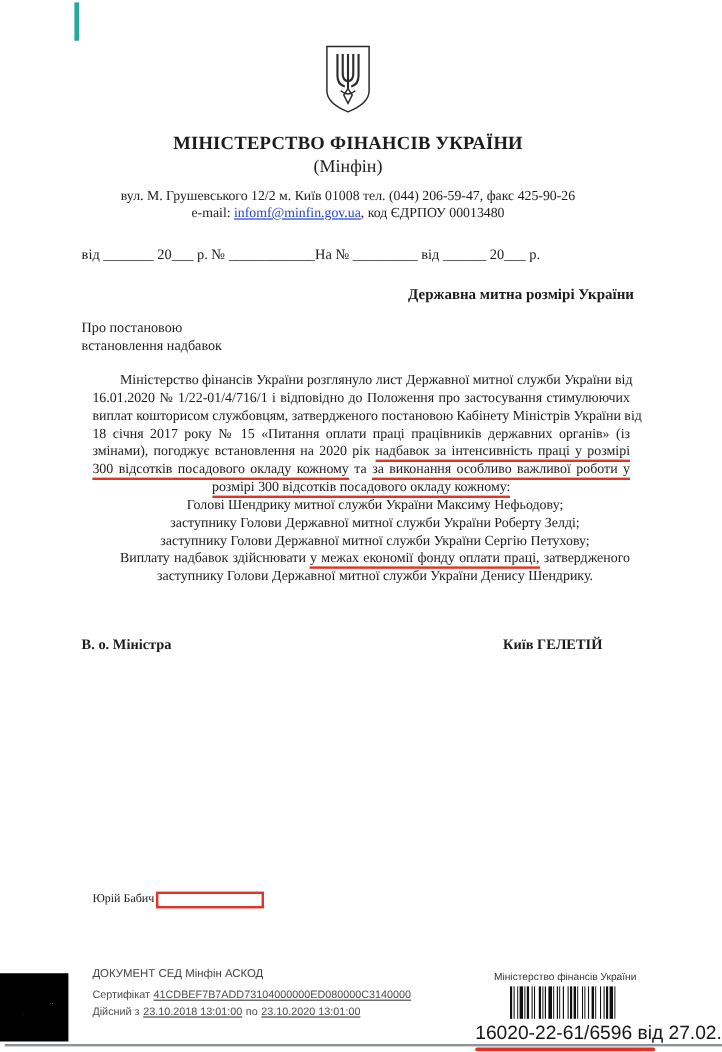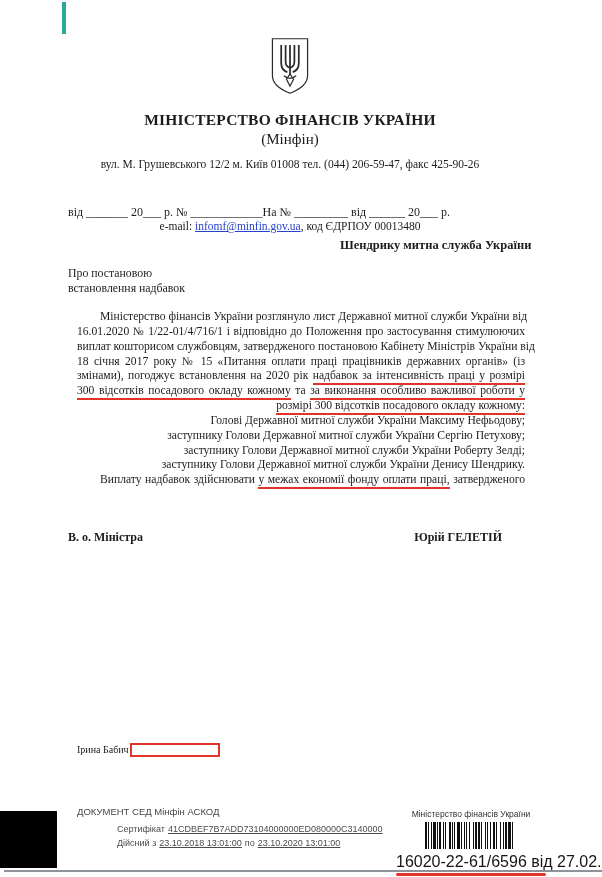--- a/index.html
+++ b/index.html
@@ -17,41 +17,41 @@
     overflow:hidden;
     font-family:"Liberation Serif","DejaVu Serif",serif;
     color:var(--ink);
   }
   .caret-mark{position:absolute;left:62px;top:2px;width:4px;height:32px;background:#2aa79b;}
   .emblem{position:absolute;left:270px;top:37px;width:40px;height:58px;}
   .org-name{position:absolute;top:111px;left:70px;width:440px;text-align:center;
     font-weight:bold;font-size:15.5px;letter-spacing:.2px;}
   .org-short{position:absolute;top:131px;left:70px;width:440px;text-align:center;font-size:15px;}
   .addr{position:absolute;top:158px;left:70px;width:440px;text-align:center;font-size:11.5px;}
-  .email-line{position:absolute;top:172px;left:70px;width:440px;text-align:center;font-size:11.5px;margin-top:48px;}
+  .email-line{position:absolute;top:172px;left:70px;width:440px;text-align:center;font-size:11.5px;}
   .email-line a{color:var(--link);text-decoration:underline;}
   .ref-row{position:absolute;top:205px;left:68px;width:498px;display:flex;
     font-size:12px;white-space:nowrap;}
   .addressee{position:absolute;top:238px;left:340px;font-weight:bold;font-size:12.5px;white-space:nowrap;}
   .subject{position:absolute;top:266px;left:68px;font-size:11.8px;line-height:15px;}
   .body-block{position:absolute;top:310px;left:77px;width:448px;font-size:11.6px;}
-  .bline{height:14.85px;line-height:14.85px;white-space:nowrap;text-align:right;}
+  .bline{height:14.85px;line-height:14.85px;white-space:nowrap;text-align:center;}
   .bline.jl{text-align:justify;text-align-last:justify;}
   .bline.ind{text-indent:23px;}
   .redline{border-bottom:2.5px solid var(--red);padding-bottom:.5px;}
   .sig-row{position:absolute;top:530px;left:68px;width:434px;display:flex;
     justify-content:space-between;font-weight:bold;font-size:12px;}
   .executor{position:absolute;top:744px;left:77px;font-size:10px;color:#222;}
   .red-box{position:absolute;left:130px;top:743px;width:90px;height:14px;border:2px solid var(--red);background:transparent;}
   .qr{position:absolute;left:0;top:811px;width:57px;height:57px;}
   .sed{position:absolute;left:77px;top:806px;width:280px;
     font-family:"Liberation Sans","DejaVu Sans",sans-serif;font-size:9px;color:#4c4c4c;}
   .sed .l1{font-size:9.5px;color:#454545;margin-bottom:7px;}
   .sed .row{margin-top:3.5px;white-space:nowrap;}
-  .sed .lbl{margin-right:3px;margin-left:40px;}
+  .sed .lbl{margin-right:3px;}
   .sed a{color:inherit;text-decoration:underline;}
   .sed .sep{margin:0 3px;}
   .reg{position:absolute;left:396px;top:809px;width:150px;text-align:center;
     font-family:"Liberation Sans","DejaVu Sans",sans-serif;}
   .reg-org{font-size:8.5px;color:#333;}
   .barcode{width:92px;height:27px;margin:3px auto 4px;display:flex;align-items:stretch;background:#fff;}
   .barcode b{display:block;height:100%;}
   .reg-num{font-size:16px;color:#161616;white-space:nowrap;}
   .reg-underline{height:2.5px;background:var(--red);margin-top:2px;border-radius:2px;}
   .bottom-line{position:absolute;left:4px;right:0;top:870px;height:2px;background:#8d929b;}
@@ -84,48 +84,48 @@
   <div class="org-short">(Мінфін)</div>
   <div class="addr">вул. М. Грушевського 12/2  м. Київ 01008  тел. (044) 206-59-47, факс  425-90-26</div>
 
   <div class="email-line"><span>e-mail:</span> <a href="#">infomf@minfin.gov.ua</a><span>,  код  ЄДРПОУ 00013480</span></div>
 
   <div class="ref-row">
     <span>від _______ 20___ р. № ____________</span>
     <span>На  № _________ від ______ 20___ р.</span>
   </div>
 
-  <div class="addressee">Шендрику митна служба України</div>
+  <div class="addressee">Державна митна розмірі України</div>
 
   <div class="subject">
     <div>Про постановою</div>
     <div>встановлення надбавок</div>
   </div>
 
   <div class="body-block" id="body-lines">
       <div class="bline jl ind"><span>Міністерство фінансів України розглянуло лист Державної митної служби України від</span></div>
       <div class="bline jl"><span>16.01.2020 № 1/22-01/4/716/1 і відповідно до Положення про застосування стимулюючих</span></div>
       <div class="bline jl"><span>виплат кошторисом службовцям, затвердженого постановою Кабінету Міністрів України від</span></div>
       <div class="bline jl"><span>18 січня 2017 року № 15 «Питання оплати праці працівників державних органів» (із</span></div>
       <div class="bline jl"><span>змінами), погоджує встановлення на 2020 рік </span><span class="redline">надбавок за інтенсивність праці у розмірі</span></div>
       <div class="bline jl"><span class="redline">300 відсотків посадового окладу кожному</span><span> та </span><span class="redline">за виконання особливо важливої роботи у</span></div>
       <div class="bline"><span class="redline">розмірі 300 відсотків посадового окладу кожному:</span></div>
-      <div class="bline ind"><span>Голові Державної митної служби України Максиму Нефьодову;</span></div>
+      <div class="bline ind"><span>Голові Шендрику митної служби України Максиму Нефьодову;</span></div>
+      <div class="bline ind"><span>заступнику Голови Державної митної служби України Роберту Зелді;</span></div>
       <div class="bline ind"><span>заступнику Голови Державної митної служби України Сергію Петухову;</span></div>
-      <div class="bline ind"><span>заступнику Голови Державної митної служби України Роберту Зелді;</span></div>
+      <div class="bline jl ind"><span>Виплату надбавок здійснювати </span><span class="redline">у межах економії фонду оплати праці,</span><span> затвердженого</span></div>
       <div class="bline ind"><span>заступнику Голови Державної митної служби України Денису Шендрику.</span></div>
-      <div class="bline jl ind"><span>Виплату надбавок здійснювати </span><span class="redline">у межах економії фонду оплати праці,</span><span> затвердженого</span></div>
     </div>
 
   <div class="sig-row">
     <span>В. о. Міністра</span>
-    <span>Юрій ГЕЛЕТІЙ</span>
-  </div>
-
-  <div class="executor">Ірина Бабич</div>
+    <span>Київ ГЕЛЕТІЙ</span>
+  </div>
+
+  <div class="executor">Юрій Бабич</div>
   <span class="red-box"></span>
 
   <div class="qr">
     <svg width="57" height="57" aria-hidden="true">
       <filter id="qrf" x="0" y="0" width="100%" height="100%">
         <feTurbulence type="fractalNoise" baseFrequency="0.75" numOctaves="3" seed="7" stitchTiles="stitch"></feTurbulence>
         <feColorMatrix type="matrix" values="0 0 0 0 0  0 0 0 0 0  0 0 0 0 0  8 8 8 0 -5"></feColorMatrix>
       </filter>
       <rect width="57" height="57" fill="#fff"></rect>
       <rect width="57" height="57" filter="url(#qrf)"></rect>

